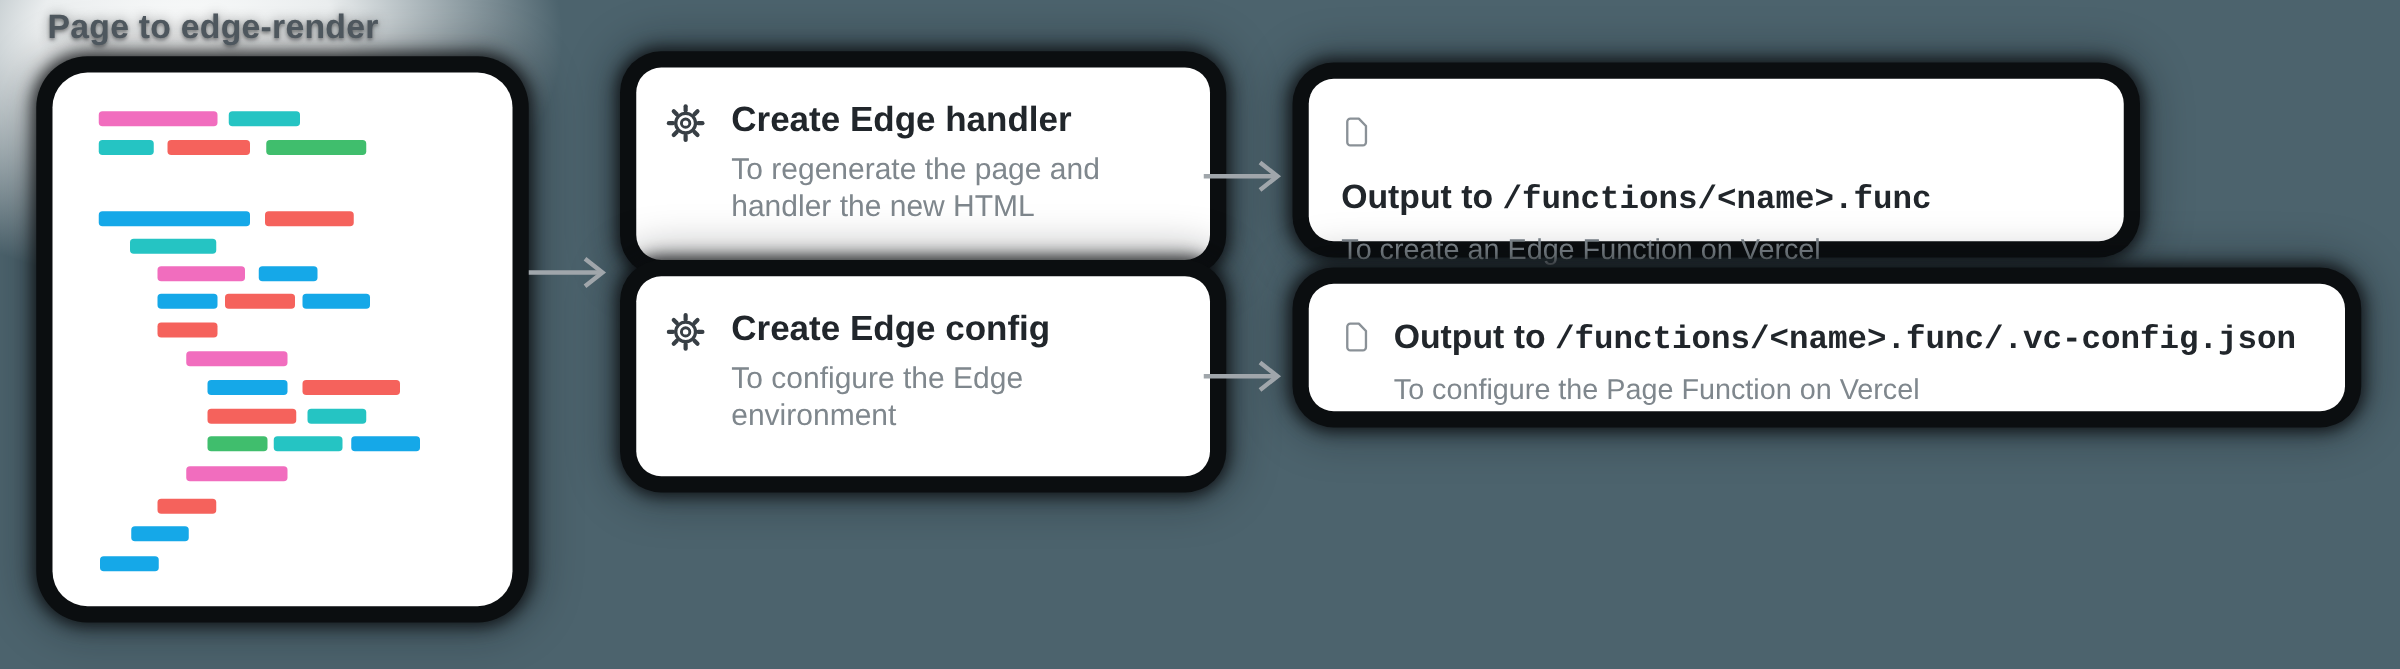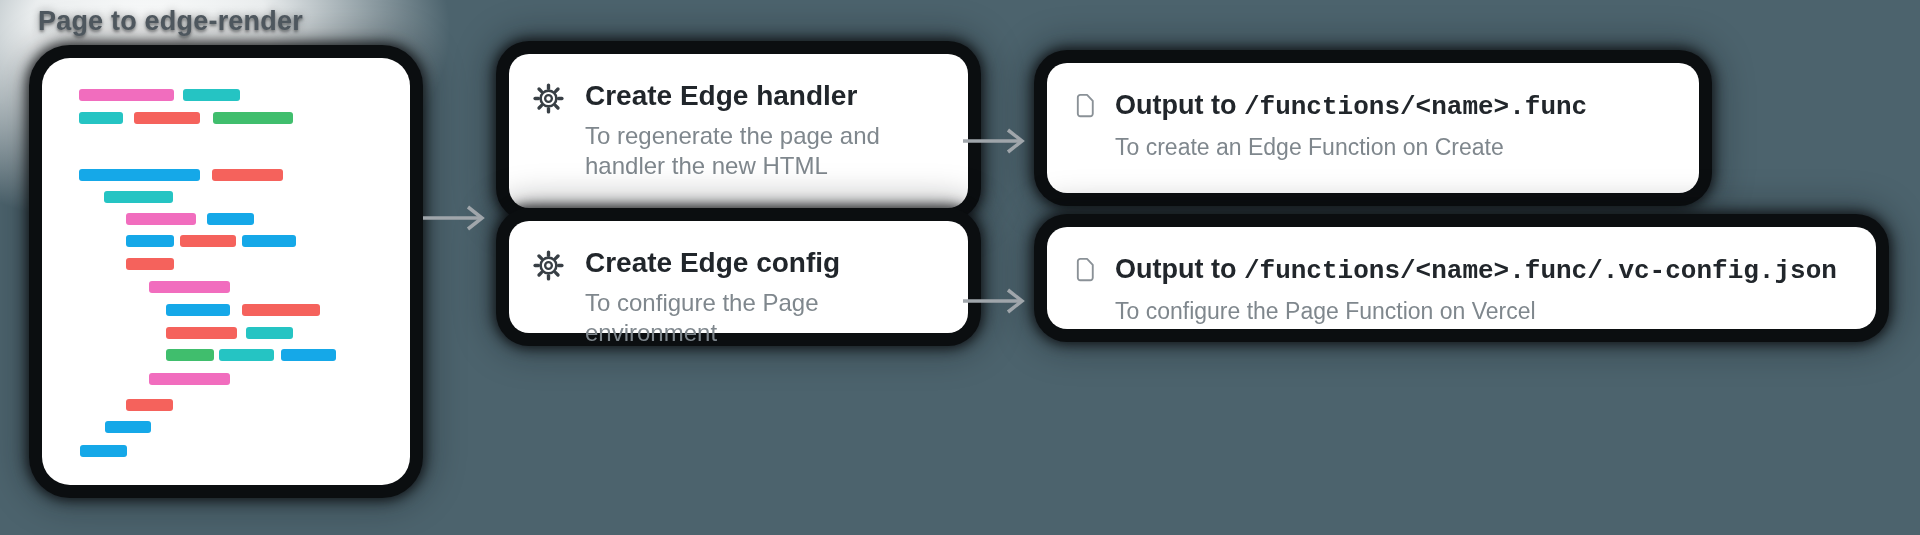--- a/index.html
+++ b/index.html
@@ -22,27 +22,27 @@
     position:absolute;background:#ffffff;z-index:2;
     box-shadow:
       0 0 0 13px #0b0e10,
       0 0 12px 16px rgba(11,14,16,.82),
       0 0 34px 20px rgba(11,14,16,.35);
   }
   .code-card{left:42px;top:58px;width:368px;height:427px;border-radius:28px;}
   .bar{position:absolute;height:12px;border-radius:3px;}
   .step-card{left:498px;width:459px;border-radius:20px;display:flex;align-items:flex-start;padding:25px 24px;gap:21px;box-sizing:border-box;margin-left:11px;}
   .step-card.first{top:54px;height:154px;}
-  .step-card.second{top:221px;height:112px;}
+  .step-card.second{top:221px;height:160px;}
   .icon-gear{flex:0 0 auto;margin-top:4px;color:#383F45;}
   .icon-file{flex:0 0 auto;margin-top:3px;color:#8A9197;}
   .step-title{font-size:28px;font-weight:700;color:#21262B;line-height:34px;}
   .step-desc{font-size:24px;color:#7F878D;line-height:30px;margin-top:8px;max-width:312px;}
   .out-card{left:1047px;border-radius:20px;display:flex;align-items:flex-start;padding:26px 26px;gap:17px;box-sizing:border-box;}
-  .out-card.first{top:63px;width:652px;height:130px;}
+  .out-card.first{top:63px;width:652px;height:130px;flex-direction:column;}
   .out-card.second{top:227px;width:829px;height:102px;}
   .out-title{font-size:27px;font-weight:700;color:#21262B;line-height:33px;white-space:nowrap;}
   .mono{font-family:"Liberation Mono","DejaVu Sans Mono",monospace;font-weight:700;font-size:26px;}
   .out-desc{font-size:23px;color:#7F878D;margin-top:9px;line-height:28px;}
   .arrow{position:absolute;z-index:5;}
   .arrow svg{display:block;}
   .a1{left:422px;top:203px;}
   .a2{left:962px;top:126px;}
   .a3{left:962px;top:286px;}
 </style>
@@ -116,33 +116,33 @@
         <line x1="19.8" y1="12" x2="22.4" y2="12"></line>
         <line x1="4.65" y1="4.65" x2="6.5" y2="6.5"></line>
         <line x1="17.5" y1="17.5" x2="19.35" y2="19.35"></line>
         <line x1="4.65" y1="19.35" x2="6.5" y2="17.5"></line>
         <line x1="17.5" y1="6.5" x2="19.35" y2="4.65"></line>
       </g>
     </svg>
   </span>
   <div>
     <div class="step-title">Create Edge config</div>
-    <div class="step-desc">To configure the Page environment</div>
+    <div class="step-desc">To configure the Edge environment</div>
   </div>
 </div>
 
 <div class="card out-card first">
   <span class="icon-file">
     <svg width="25" height="27" viewBox="0 0 24 26" fill="none" stroke="currentColor" stroke-width="1.8" stroke-linejoin="round">
       <path d="M7 2.8h6.5l5.5 5.7V21a2.4 2.4 0 0 1-2.4 2.4H7A2.4 2.4 0 0 1 4.6 21V5.2A2.4 2.4 0 0 1 7 2.8Z"></path>
     </svg>
   </span>
   <div>
     <div class="out-title"><span>Output to </span><span class="mono">/functions/&lt;name&gt;.func</span></div>
-    <div class="out-desc">To create an Edge Function on Create</div>
+    <div class="out-desc">To create an Edge Function on Vercel</div>
   </div>
 </div>
 
 <div class="card out-card second">
   <span class="icon-file">
     <svg width="25" height="27" viewBox="0 0 24 26" fill="none" stroke="currentColor" stroke-width="1.8" stroke-linejoin="round">
       <path d="M7 2.8h6.5l5.5 5.7V21a2.4 2.4 0 0 1-2.4 2.4H7A2.4 2.4 0 0 1 4.6 21V5.2A2.4 2.4 0 0 1 7 2.8Z"></path>
     </svg>
   </span>
   <div>

